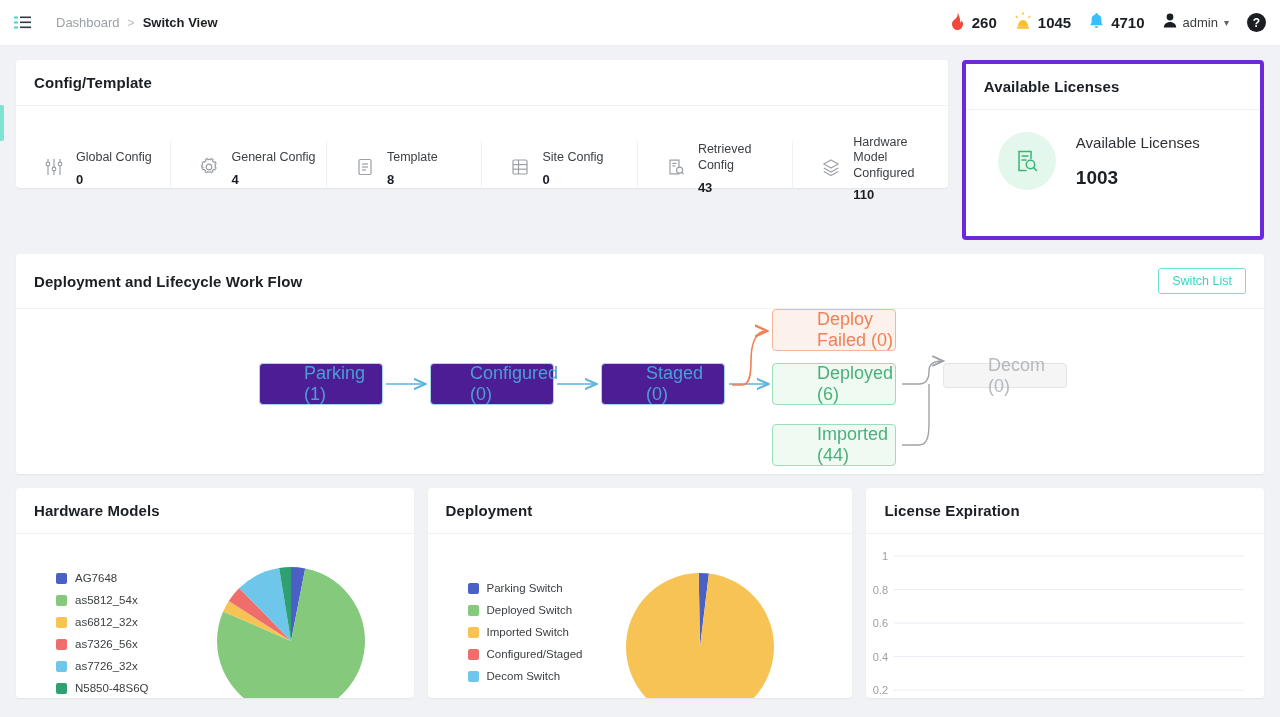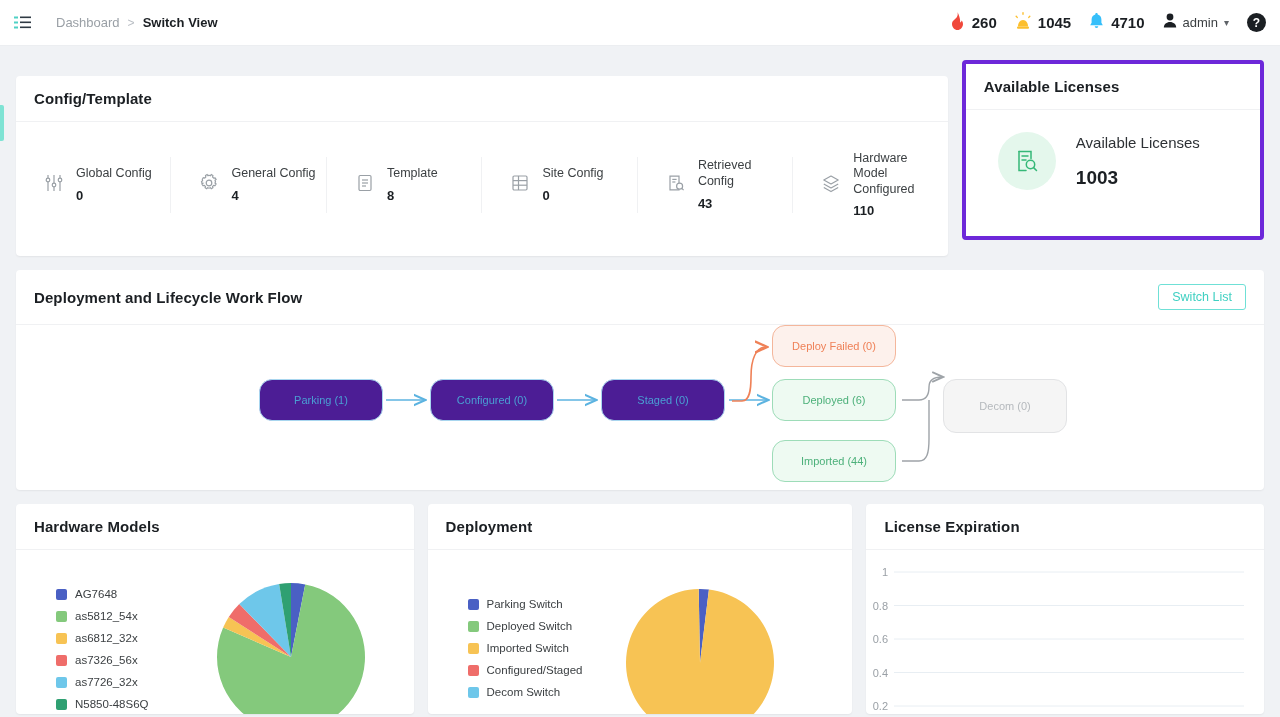--- a/index.html
+++ b/index.html
@@ -40,21 +40,21 @@
   .page { padding: 14px 16px 0 16px; }
   .row { display:flex; gap:14px; }
   .card { background:#fff; border-radius:4px; box-shadow:0 1px 2px rgba(0,0,0,.06); }
   .card-head {
     padding:14px 18px; border-bottom:1px solid #f0f1f3;
     display:flex; align-items:center;
   }
   .card-title { font-size:15px; font-weight:700; color:#1b1f23; letter-spacing:.1px; }
 
   
-  .cfg-card { width:944px; height:180px;margin-top:16px; }
+  .cfg-card { width:944px; height:128px; }
   .cfg-body { display:flex; height:125px; align-items:center; }
   .cfg-item { flex:1; display:flex; align-items:center; gap:12px; padding:0 6px 0 28px;
               border-right:1px solid #f0f1f3; height:56px; cursor:pointer; }
   .cfg-item:last-child { border-right:none; }
   .cfg-ico { color:#9aa0a6; flex:0 0 auto; }
   .cfg-txt { display:flex; flex-direction:column; gap:6px; }
   .cfg-label { font-size:12.5px; color:#3c4043; line-height:1.25; }
   .cfg-value { font-size:13px; font-weight:700; color:#1b1f23; }
 
   
@@ -70,23 +70,23 @@
   .wf-card { width:1248px; height:220px; margin-top:14px; position:relative; }
   .wf-head { justify-content:space-between; }
   .btn-switch-list {
     border:1px solid #6fe0d6; color:#3fd0c2; background:#fff;
     font-size:12.5px; padding:5px 13px; border-radius:3px; cursor:pointer;
     font-family:"Liberation Sans",sans-serif;
   }
   .wf-body { position:relative; height:165px; }
   .wf-svg { position:absolute; left:0; top:0; }
   .node {
-    position:absolute; border-radius:13px; border:1px solid;
+    position:absolute; border-radius:4px; border:1px solid;
     display:flex; align-items:center; justify-content:center;
-    font-size:11px; cursor:pointer; user-select:none;
+    font-size:18px; cursor:pointer; user-select:none;padding-left:44px;
   }
   .n-blue   { background:#4c1d95; border-color:#a8d6ef; color:#4a9fd4; }
   .n-orange { background:#fdf1ec; border-color:#f4b69b; color:#ef8157; }
   .n-green  { background:#eefaf2; border-color:#9ddcb8; color:#4cb07a; }
   .n-gray   { background:#f5f5f5; border-color:#e2e3e5; color:#b5b9bd; }
 
   
   .bottom { display:flex; gap:14px; margin-top:14px; }
   .chart-card { height:210px; overflow:hidden; }
   .hw-card  { width:406px; }
@@ -335,21 +335,21 @@
 
         <path d="M886,136 L903,136 C911,136 913,128 913,114 L913,75" fill="none" stroke="#9ea3a8" stroke-width="1.4"></path>
       </svg>
 
       <div class="node n-blue" style="left:243px; top:54px;  width:124px; height:42px;">Parking (1)</div>
       <div class="node n-blue" style="left:414px; top:54px;  width:124px; height:42px;">Configured (0)</div>
       <div class="node n-blue" style="left:585px; top:54px;  width:124px; height:42px;">Staged (0)</div>
       <div class="node n-orange" style="left:756px; top:0px;   width:124px; height:42px;">Deploy Failed (0)</div>
       <div class="node n-green" style="left:756px; top:54px;  width:124px; height:42px;">Deployed (6)</div>
       <div class="node n-green" style="left:756px; top:115px; width:124px; height:42px;">Imported (44)</div>
-      <div class="node n-gray" style="left:927px; top:54px;  width:124px; height:54px;">Decom (0)</div>
+      <div class="node n-gray" style="left:927px; top:54px;  width:124px; height:25px;">Decom (0)</div>
     </div>
   </div>
 
   <div class="bottom">
 
     <div class="card chart-card hw-card">
       <div class="card-head">
         <span class="card-title">Hardware Models</span>
       </div>
       <div class="chart-body">

